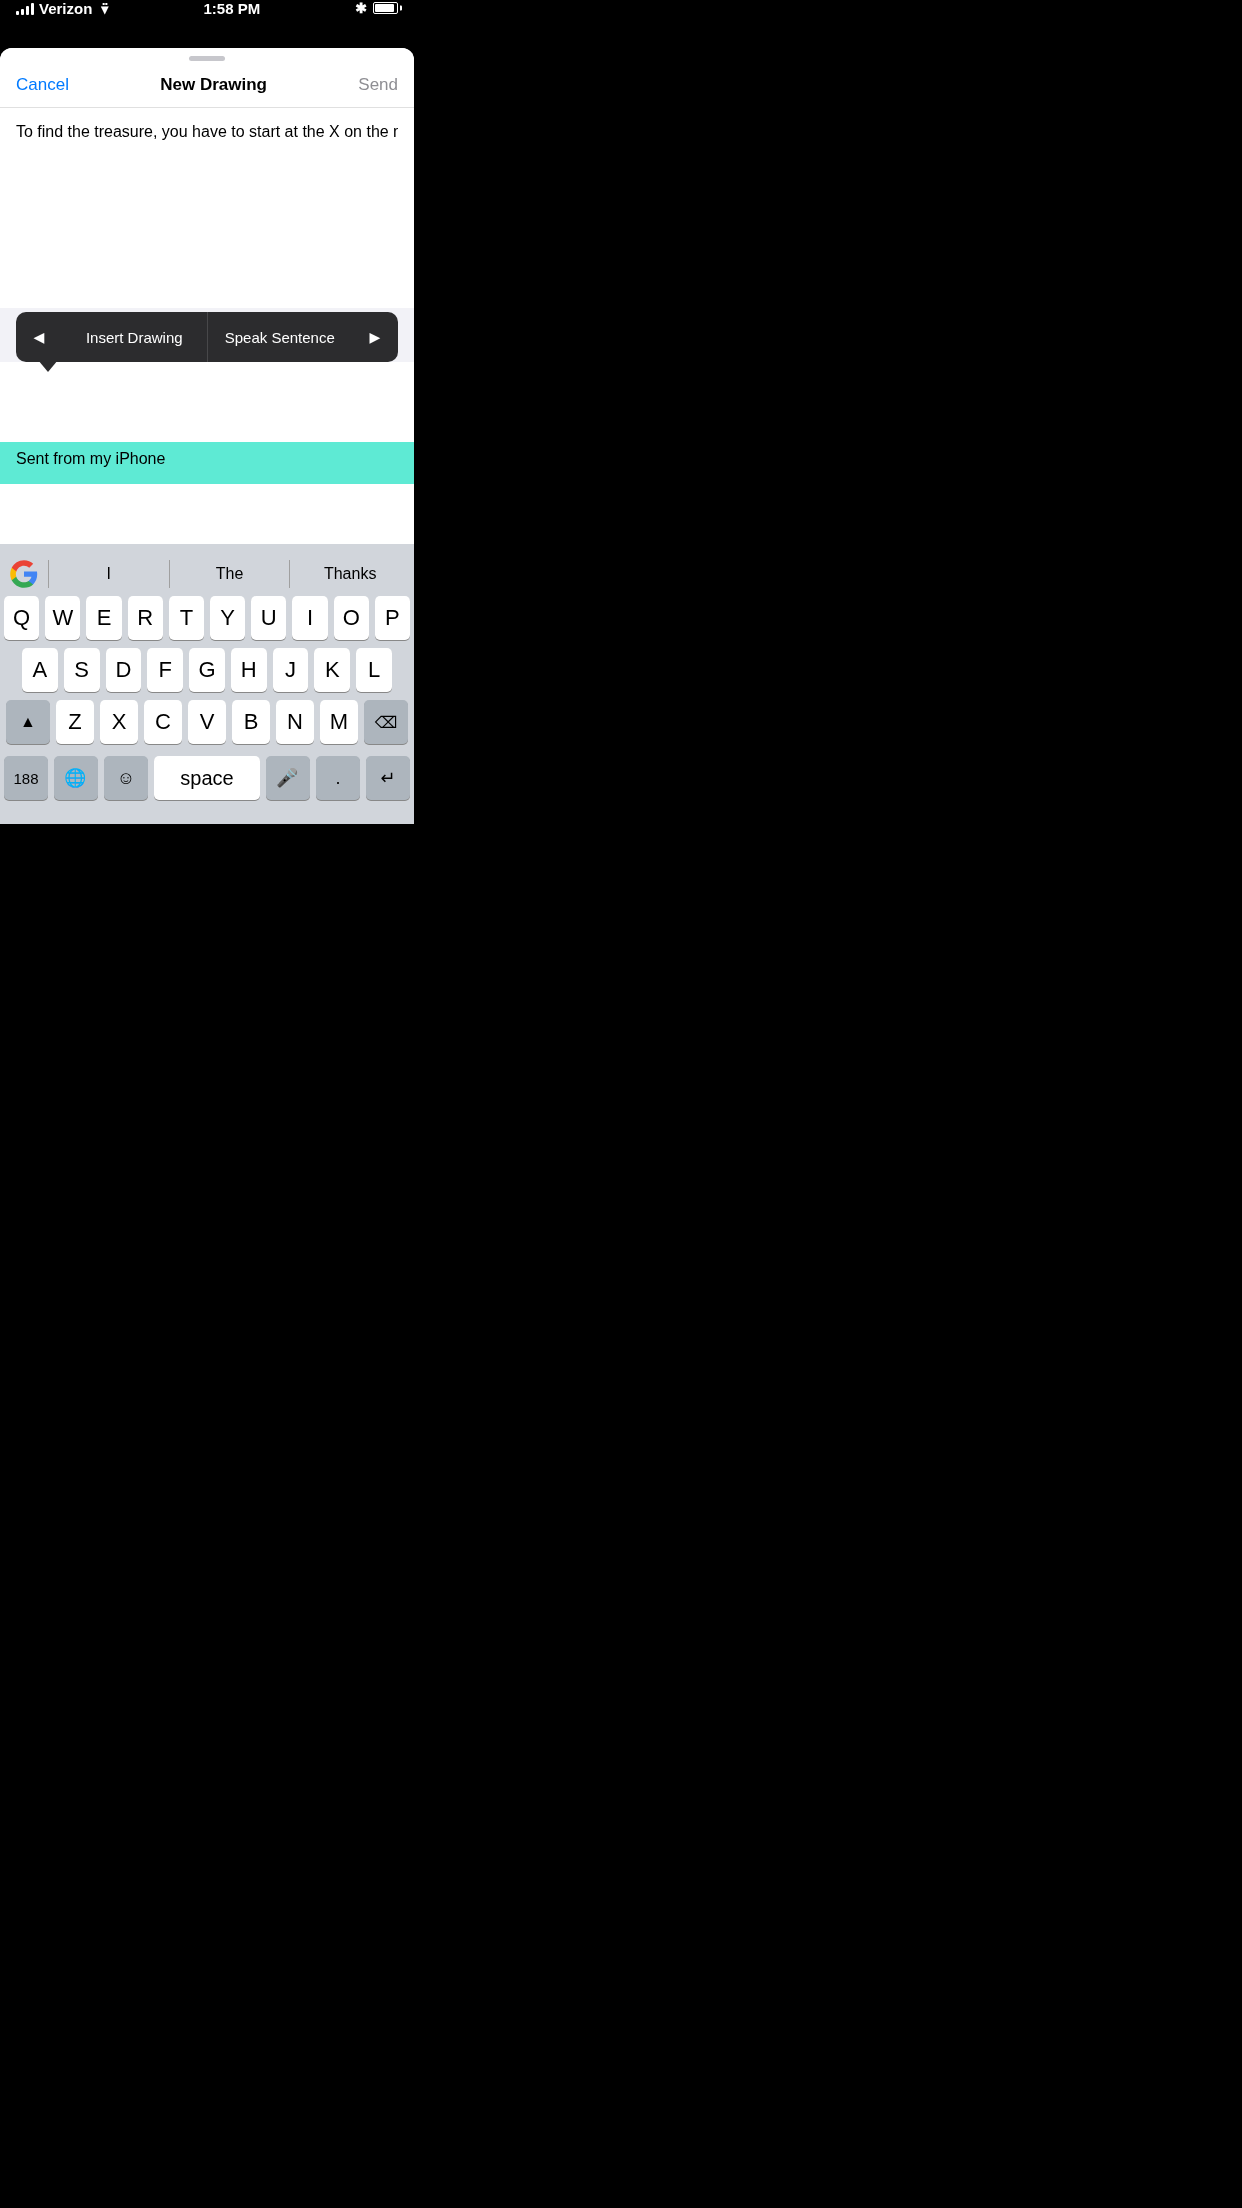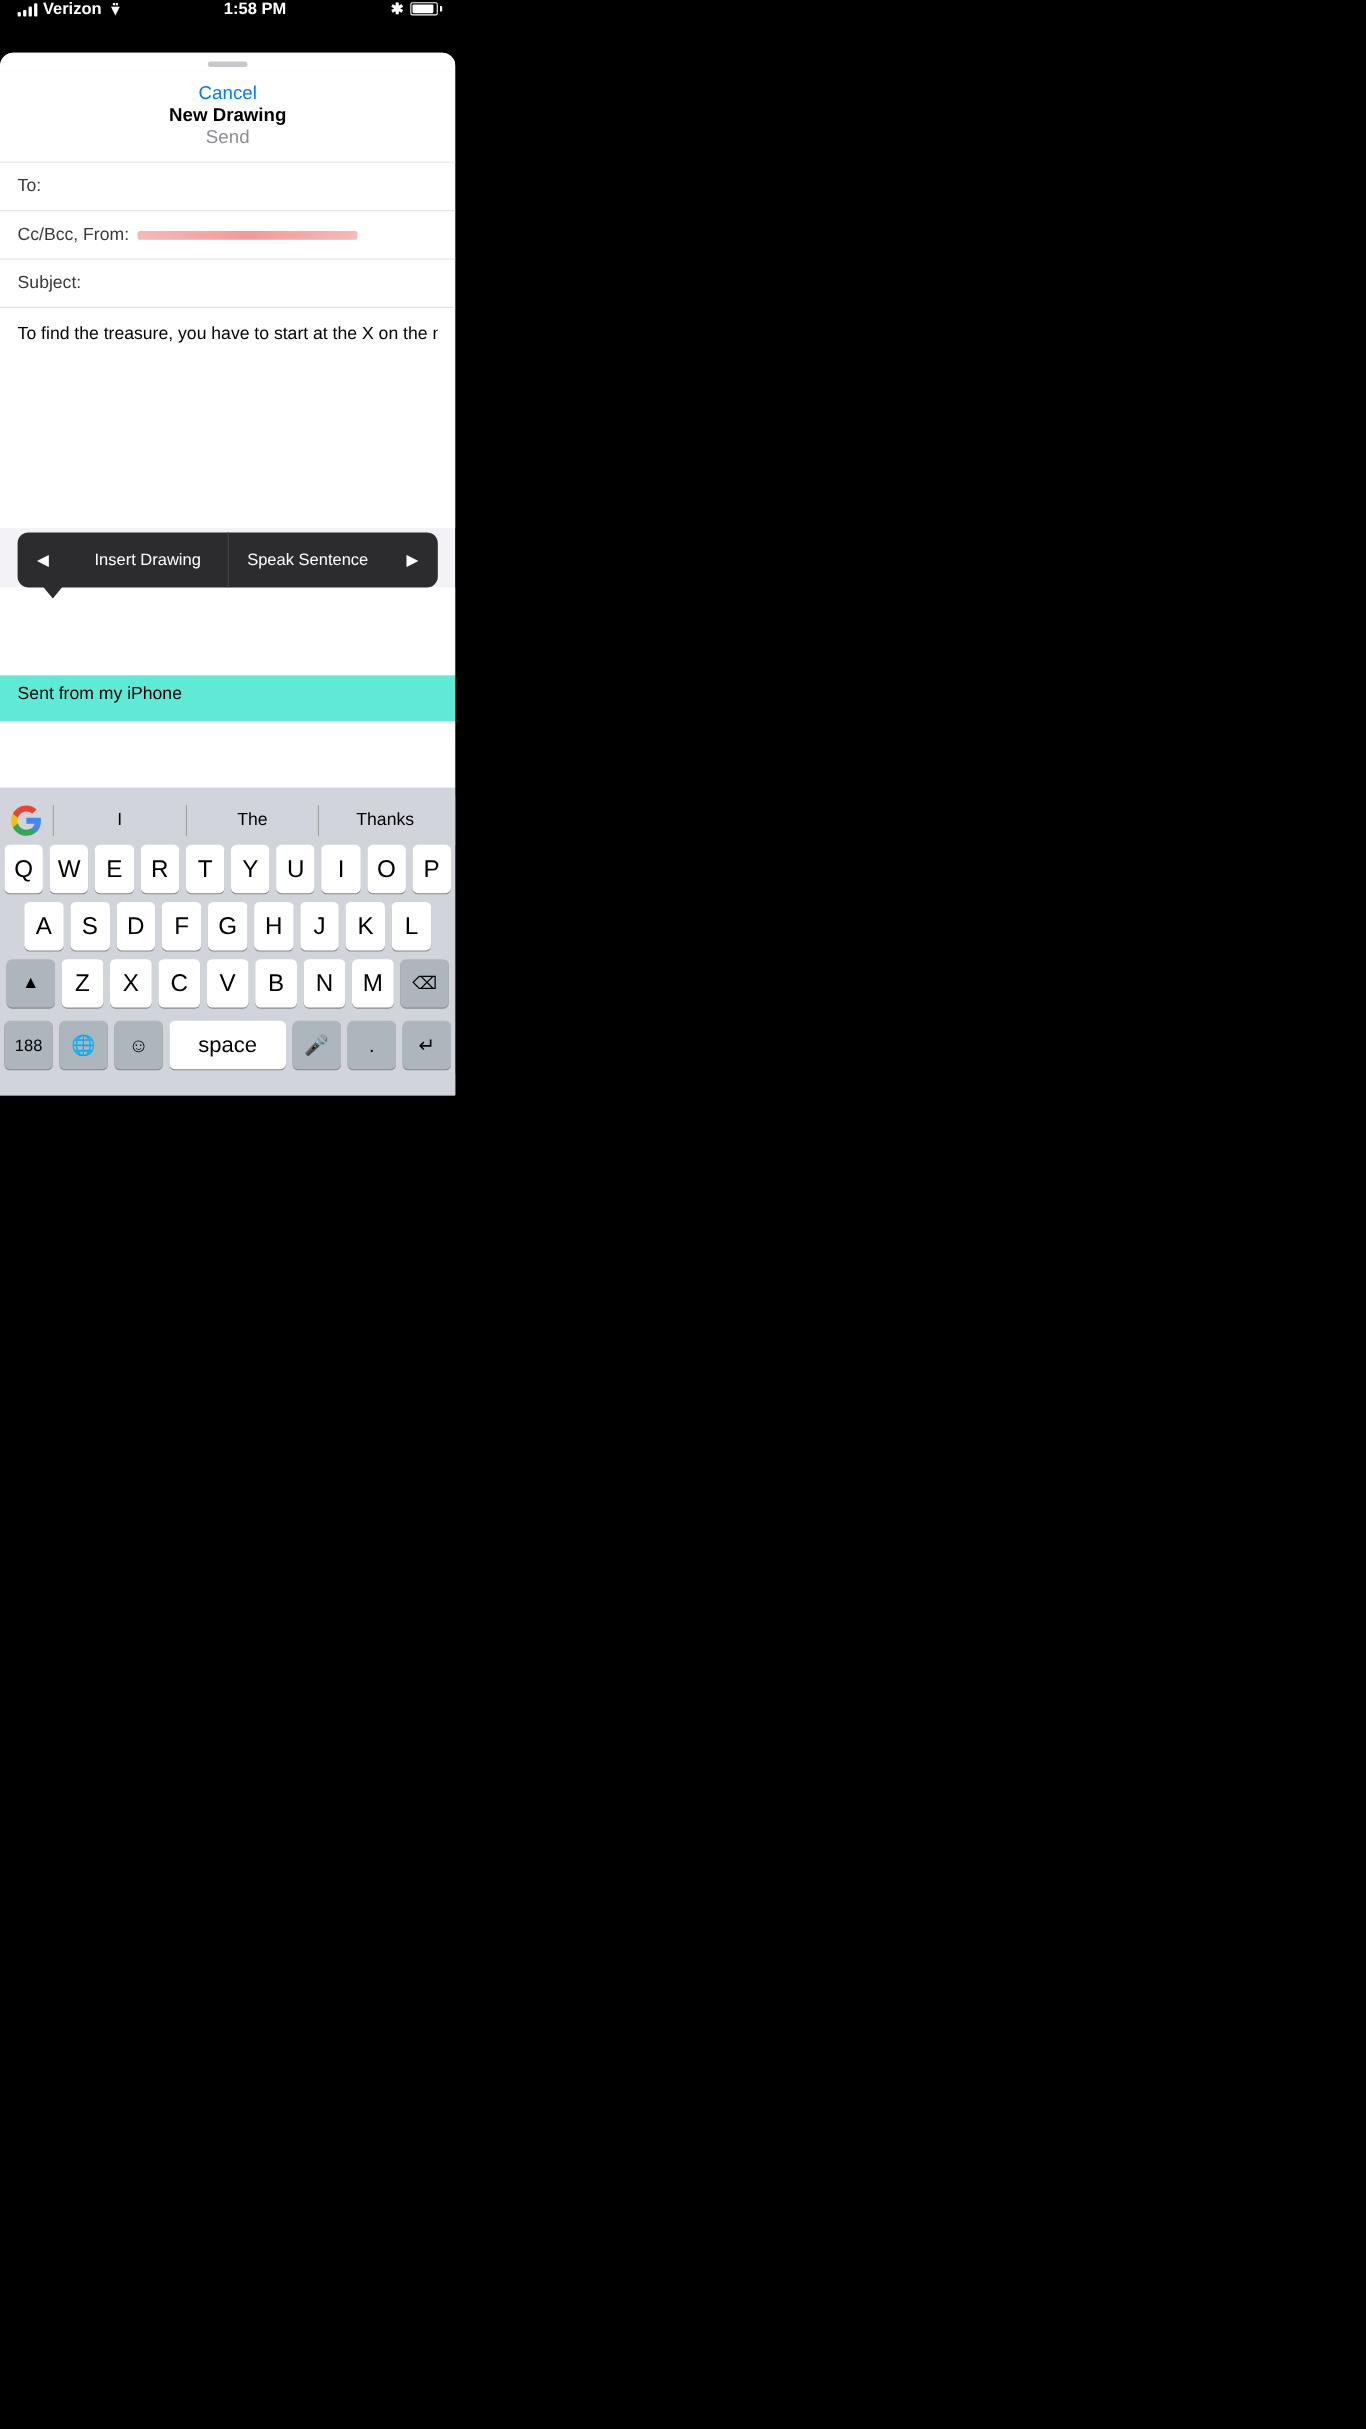--- a/index.html
+++ b/index.html
@@ -99,21 +99,20 @@
     }
 
     
     .nav-bar {
       background: #fff;
       display: flex;
       align-items: center;
       justify-content: space-between;
       padding: 10px 16px 12px;
       border-bottom: 1px solid #e0e0e0;
-      flex-direction: column;
     }
     .nav-cancel {
       color: #007aff;
       font-size: 17px;
       font-weight: 400;
     }
     .nav-title {
       font-size: 17px;
       font-weight: 600;
       color: #000;
@@ -394,39 +393,20 @@
   <div class="sheet-handle-area">
     <div class="sheet-handle"></div>
   </div>
 
   <div class="nav-bar">
     <span class="nav-cancel">Cancel</span>
     <span class="nav-title">New Drawing</span>
     <span class="nav-send">Send</span>
   </div>
 
-  <div class="email-fields">
-
-    <div class="field-row">
-      <span class="field-label">To:</span>
-      <span class="field-value"></span>
-    </div>
-
-    <div class="field-row">
-      <span class="field-label">Cc/Bcc, From:</span>
-      <div class="field-redacted">
-        <div class="redacted-bar"></div>
-      </div>
-    </div>
-
-    <div class="field-row">
-      <span class="field-label">Subject:</span>
-      <span class="field-value"></span>
-    </div>
-  </div>
 
   <div class="message-body">
     <div class="body-text-preview">To find the treasure, you have to start at the X on the map</div>
   </div>
 
   <div class="context-menu">
     <div class="context-arrow-left">◀</div>
     <div class="context-menu-items">
       <div class="context-menu-item">Insert Drawing</div>
       <div class="context-menu-item">Speak Sentence</div>

